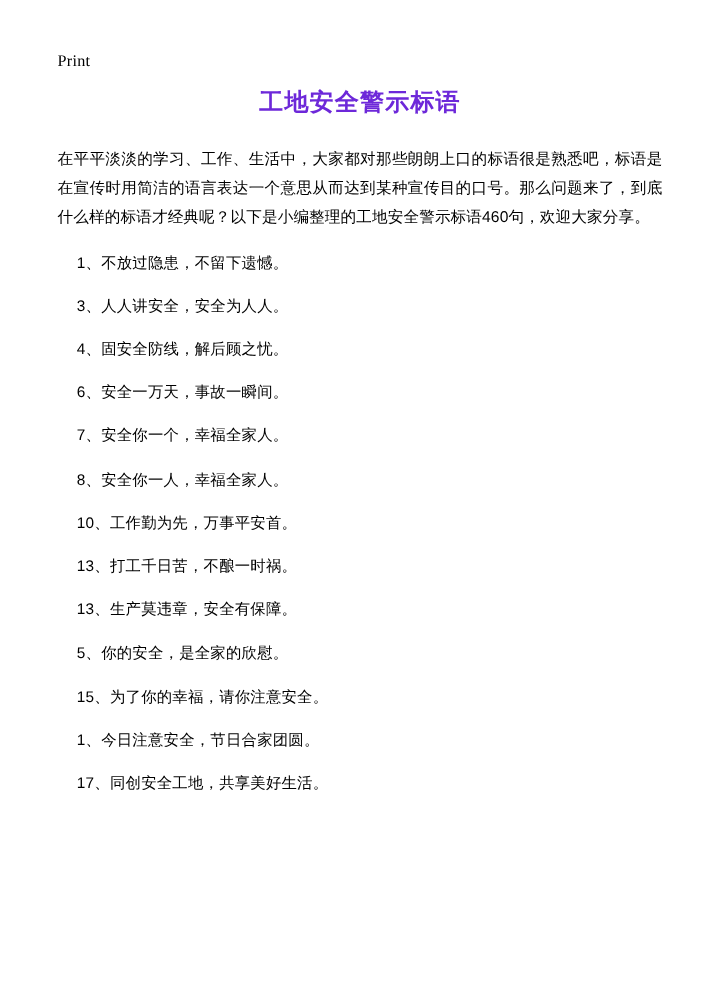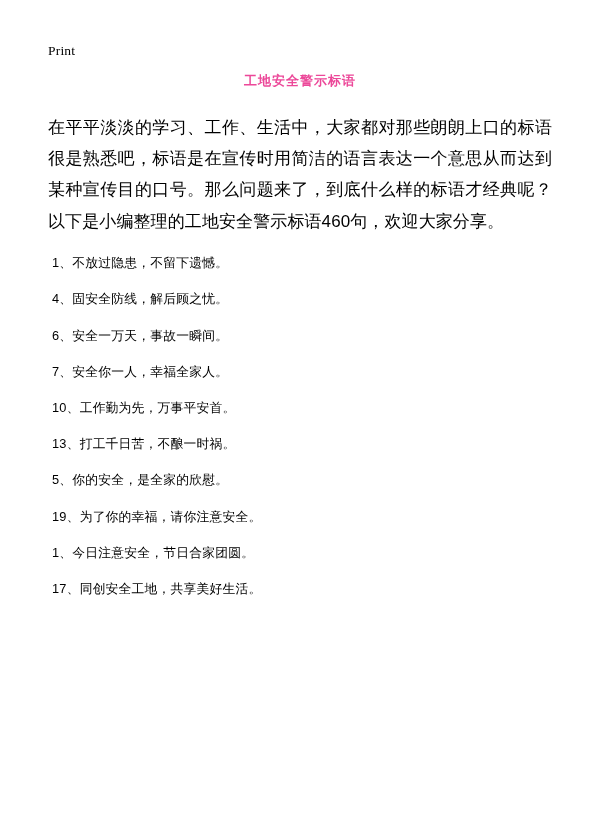--- a/index.html
+++ b/index.html
@@ -26,72 +26,75 @@
     font-size: 13.5px;
     color: #000000;
     line-height: 1;
     margin: 0 0 14px 0;
     letter-spacing: 0.2px;
   }
   .doc-title {
     text-align: center;
     font-family: "Liberation Sans", sans-serif;
     font-weight: bold;
-    font-size: 13px;
+    font-size: 20px;
     letter-spacing: 1px;
     margin: 10px 0 22px 0;
-    color: #ec4899;
+    color: #6d28d9;
   }
   .subtitle {
     font-family: "Liberation Sans", sans-serif;
     font-weight: bold;
     font-size: 12.5px;
     margin: 0 0 14px 0;
     letter-spacing: 0.3px;
   }
   .intro {
     font-family: "Liberation Sans", sans-serif;
-    font-size: 17px;
+    font-size: 13px;
     line-height: 1.85;
     text-align: justify;
     margin: 0 0 16px 0;
     letter-spacing: 0.1px;
   }
   .slogan-list {
     list-style: none;
     margin: 0;
     padding: 0;
   }
   .slogan-item {
     font-family: "Liberation Sans", sans-serif;
     font-size: 12.8px;
     line-height: 1.5;
-    margin: 0 0 17px 4px;
+    margin: 0 0 17px 16px;
     letter-spacing: 0.2px;
     white-space: nowrap;
   }
 </style>
 </head>
 <body>
 
 <div class="page">
 
   <div class="print-link">Print</div>
 
   <h1 class="doc-title">工地安全警示标语</h1>
 
 
   <p class="intro">在平平淡淡的学习、工作、生活中，大家都对那些朗朗上口的标语很是熟悉吧，标语是在宣传时用简洁的语言表达一个意思从而达到某种宣传目的口号。那么问题来了，到底什么样的标语才经典呢？以下是小编整理的工地安全警示标语460句，欢迎大家分享。</p>
 
   <ul class="slogan-list">
     <li class="slogan-item">1、不放过隐患，不留下遗憾。</li>
+    <li class="slogan-item">3、人人讲安全，安全为人人。</li>
     <li class="slogan-item">4、固安全防线，解后顾之忧。</li>
     <li class="slogan-item">6、安全一万天，事故一瞬间。</li>
-    <li class="slogan-item">7、安全你一人，幸福全家人。</li>
+    <li class="slogan-item">7、安全你一个，幸福全家人。</li>
+    <li class="slogan-item">8、安全你一人，幸福全家人。</li>
     <li class="slogan-item">10、工作勤为先，万事平安首。</li>
     <li class="slogan-item">13、打工千日苦，不酿一时祸。</li>
+    <li class="slogan-item">13、生产莫违章，安全有保障。</li>
     <li class="slogan-item">5、你的安全，是全家的欣慰。</li>
-    <li class="slogan-item">19、为了你的幸福，请你注意安全。</li>
+    <li class="slogan-item">15、为了你的幸福，请你注意安全。</li>
     <li class="slogan-item">1、今日注意安全，节日合家团圆。</li>
     <li class="slogan-item">17、同创安全工地，共享美好生活。</li>
   </ul>
 
 </div>
 
 </body></html>

